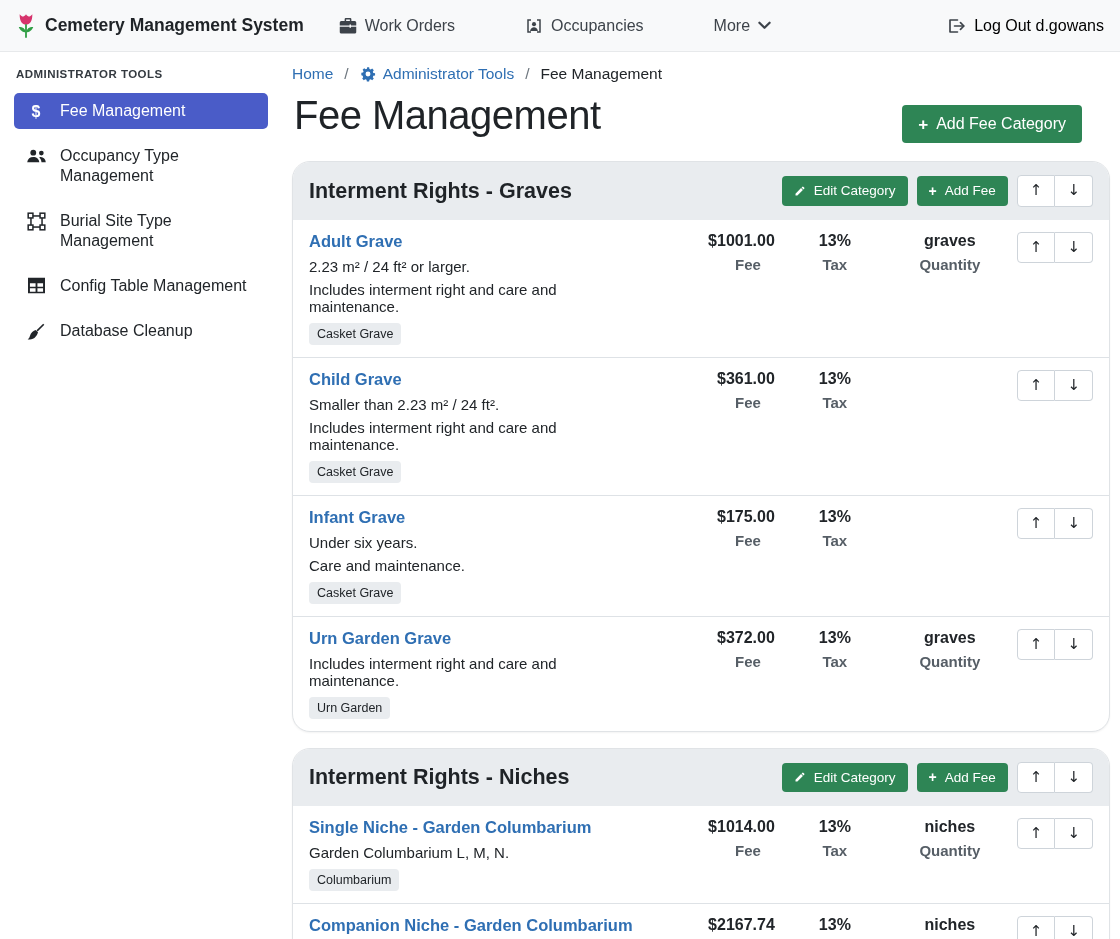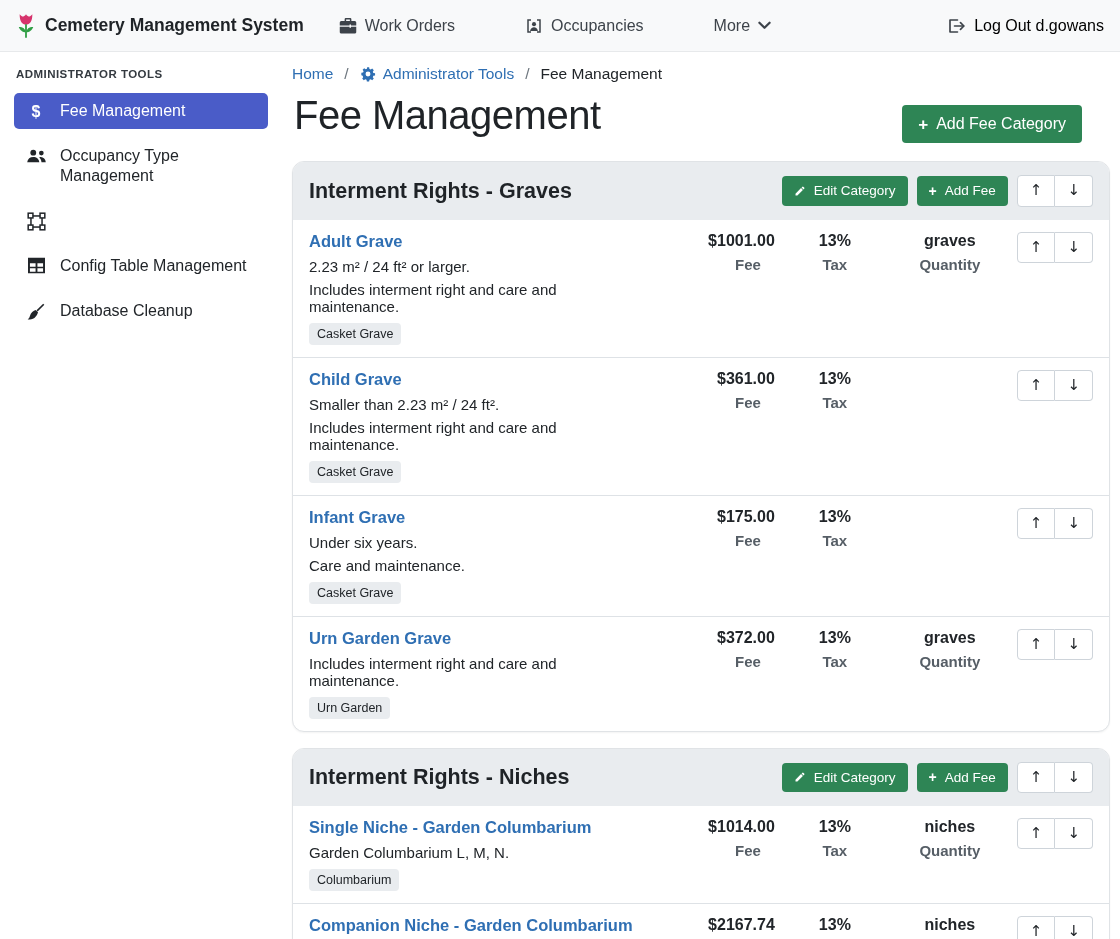--- a/index.html
+++ b/index.html
@@ -66,21 +66,21 @@
   .btn.arrow {
     background:#fff; border:1px solid #ced4da; color:#212529;
     font-size:15px; padding:6px 12px; border-radius:0;
     font-family:"DejaVu Sans", sans-serif;
   }
   .btn-group .btn.arrow:first-child { border-radius:4px 0 0 4px; }
   .btn-group .btn.arrow:last-child { border-radius:0 4px 4px 0; border-left:none; }
 
   
   .card {
-    border:1px solid #e0e3e6; border-radius:12px; margin-bottom:16px;
+    border:1px solid #e0e3e6; border-radius:18px; margin-bottom:16px;
     box-shadow:0 1px 2px rgba(0,0,0,.05); overflow:hidden; background:#fff;
   }
   .card-header {
     background:var(--card-header-bg,#e9ecef);
     display:flex; align-items:center; gap:9px; padding:13px 16px;
   }
   .cat-title { font-size:21.5px; font-weight:600; color:#1f2327; flex:1; }
 
   .fee-row { display:flex; align-items:flex-start; padding:12px 16px; border-top:1px solid #dee2e6; }
   .fee-list .fee-row:first-child { border-top:none; }
@@ -181,20 +181,21 @@
     <div class="side-item">
       <span class="icon">
         <svg width="19" height="19" viewBox="0 0 24 24" fill="none" stroke="currentColor" stroke-width="1.9">
           <rect x="5" y="5" width="14" height="14"></rect>
           <rect x="1.5" y="1.5" width="6" height="6" fill="#fff"></rect>
           <rect x="16.5" y="1.5" width="6" height="6" fill="#fff"></rect>
           <rect x="1.5" y="16.5" width="6" height="6" fill="#fff"></rect>
           <rect x="16.5" y="16.5" width="6" height="6" fill="#fff"></rect>
         </svg>
       </span>
+      <span>Burial Site Type Management</span>
     </div>
 
     <div class="side-item">
       <span class="icon">
         <svg width="19" height="17" viewBox="0 0 24 22" fill="currentColor" fill-rule="evenodd">
           <path d="M1 1h22v20H1zM3.5 8v4.5h7.3V8zm9.7 0v4.5h7.3V8zm-9.7 6.5V19h7.3v-4.5zm9.7 0V19h7.3v-4.5z"></path>
         </svg>
       </span>
       <span>Config Table Management</span>
     </div>

